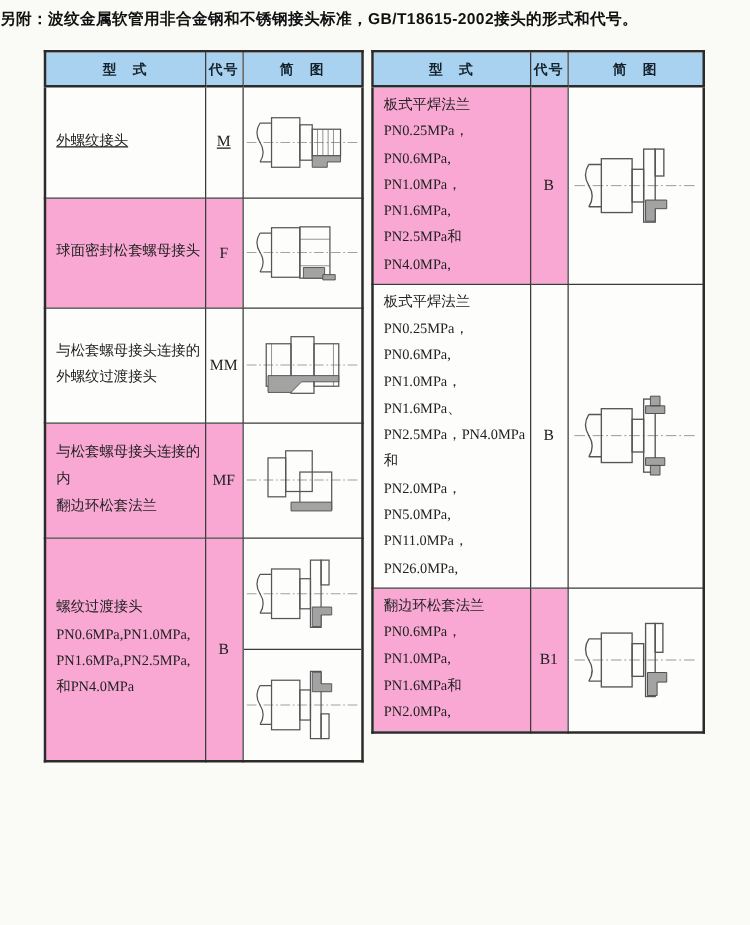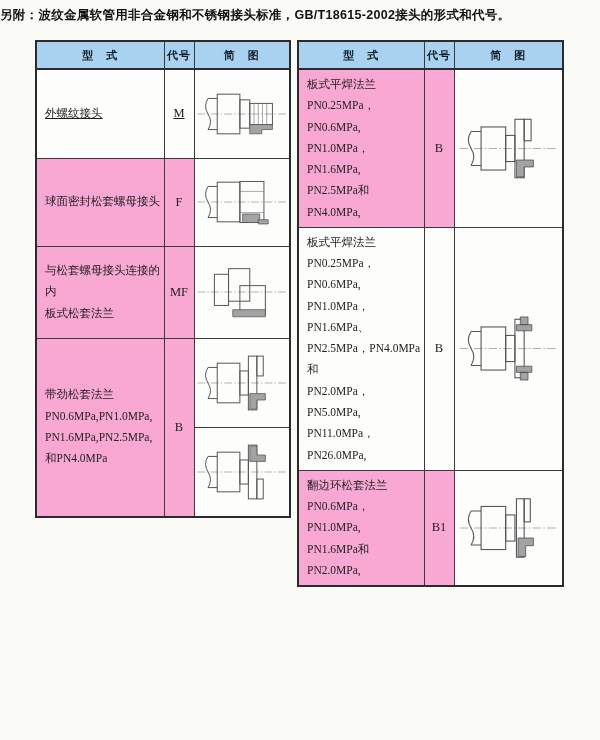--- a/index.html
+++ b/index.html
@@ -187,35 +187,47 @@
       <td class="c-type">
             <div class="txt">球面密封松套螺母接头</div>
           </td>
       <td class="c-code">F</td>
       <td class="c-diag">
         <svg class="diag" width="92" height="80" viewBox="0 0 130 90">
               <use href="#sym-f"></use>
             </svg>
       </td>
     </tr>
+    <tr style="height:92px;">
+      <td class="c-type">
+            <div class="txt">与松套螺母接头连接的
+外螺纹过渡接头</div>
+          </td>
+      <td class="c-code">MM</td>
+      <td class="c-diag">
+        <svg class="diag" width="92" height="84" viewBox="0 0 130 90">
+              <use href="#sym-mm"></use>
+            </svg>
+      </td>
+    </tr>
     <tr class="hl" style="height:92px;">
       <td class="c-type">
             <div class="txt">与松套螺母接头连接的内
-板式松套法兰</div>
+翻边环松套法兰</div>
           </td>
       <td class="c-code">MF</td>
       <td class="c-diag">
         <svg class="diag" width="92" height="84" viewBox="0 0 130 90">
               <use href="#sym-mf"></use>
             </svg>
       </td>
     </tr>
     <tr class="hl" style="height:178px;">
       <td class="c-type">
-            <div class="txt">带劲松套法兰
+            <div class="txt">螺纹过渡接头
 PN0.6MPa,PN1.0MPa,
 PN1.6MPa,PN2.5MPa,
 和PN4.0MPa</div>
           </td>
       <td class="c-code">B</td>
       <td class="c-diag p0">
         <div class="half" style="height:88px;">
           <svg class="diag" width="92" height="82" viewBox="0 0 130 90">
                 <use href="#sym-flg-a"></use>
               </svg>

